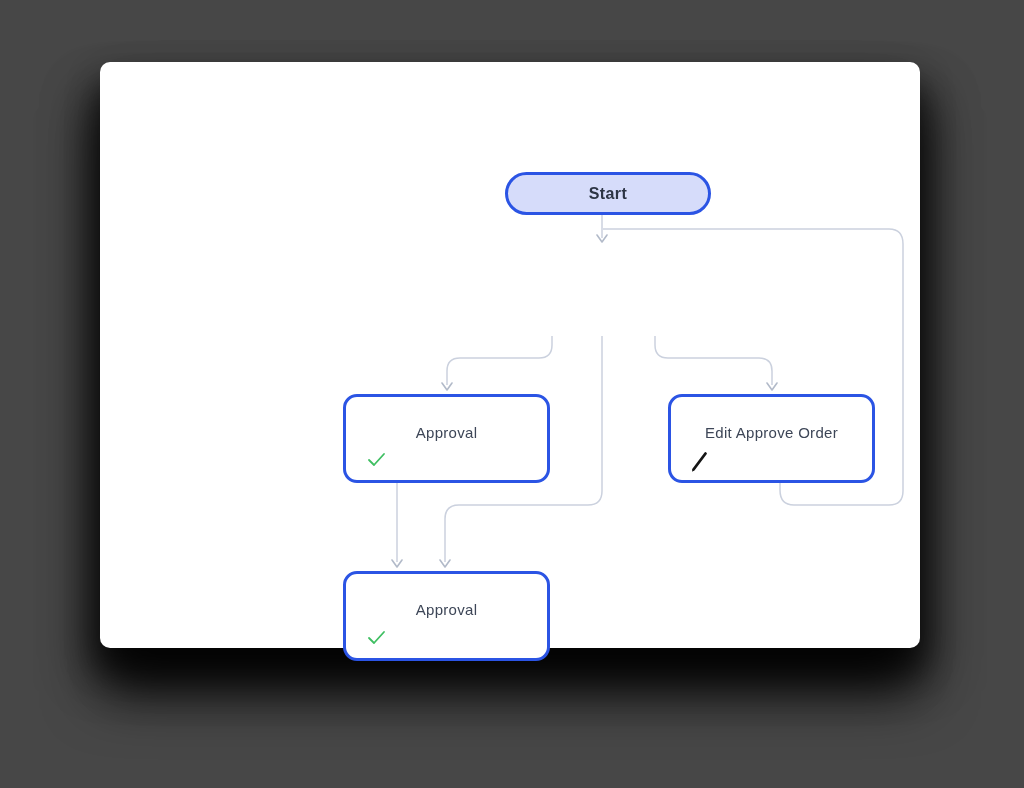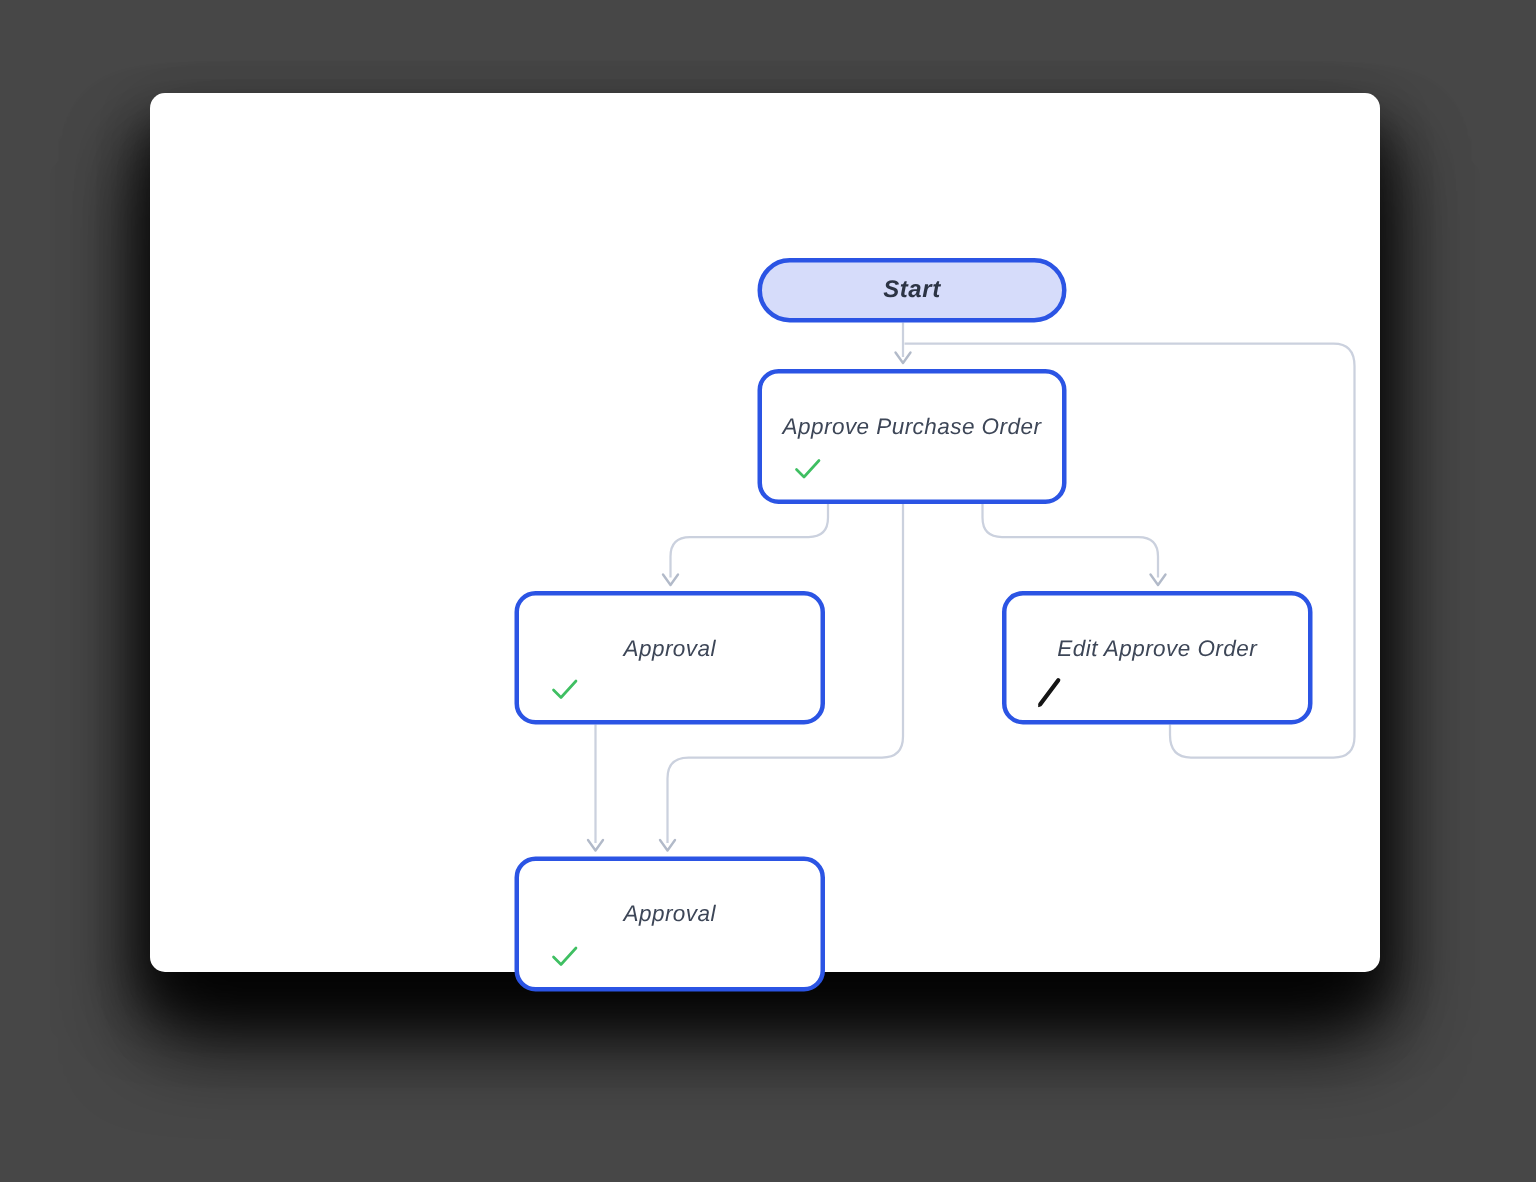--- a/index.html
+++ b/index.html
@@ -13,21 +13,21 @@
     --pencil-black:#151515;
     --label-text:#3d4657;
     --start-text:#2c3444;
   }
   *{margin:0;padding:0;box-sizing:border-box;}
   html,body{width:1024px;height:788px;overflow:hidden;}
   body{
     background:var(--page-bg);
     font-family:"Liberation Sans","DejaVu Sans",sans-serif;
   }
-  .stage{position:relative;width:874px;height:788px;font-style:italic;}
+  .stage{position:relative;width:874px;height:788px;}
   .card{
     position:absolute;left:100px;top:62px;width:820px;height:586px;
     background:var(--card-bg);border-radius:10px;
     box-shadow:0 45px 55px rgba(0,0,0,0.80),0 18px 30px rgba(0,0,0,0.50),-14px 28px 45px rgba(0,0,0,0.40),14px 28px 45px rgba(0,0,0,0.40);
   }
   svg.edge-layer{
     position:absolute;left:0;top:0;width:1024px;height:788px;
     pointer-events:none;
   }
   svg.edge-layer path.edge{
@@ -90,28 +90,20 @@
       <path class="arrowhead" d="M 342 321 L 347 328 L 352 321"></path>
       <path class="arrowhead" d="M 667 321 L 672 328 L 677 321"></path>
       <path class="arrowhead" d="M 340 498 L 345 505 L 350 498"></path>
       <path class="arrowhead" d="M 292 498 L 297 505 L 302 498"></path>
     </svg>
 
     <div class="node start-node">
       <div class="node-label">Start</div>
     </div>
 
-    <div class="node task n-approve">
-      <div class="node-label">Approve Purchase Order</div>
-      <span class="node-icon">
-        <svg width="19" height="15" viewBox="0 0 19 15">
-          <path d="M2 8 L7 13 L17 2" fill="none" stroke="var(--check-green)" stroke-width="1.8" stroke-linecap="round" stroke-linejoin="round"></path>
-        </svg>
-      </span>
-    </div>
 
     <div class="node task n-approval1">
       <div class="node-label">Approval</div>
       <span class="node-icon">
         <svg width="19" height="15" viewBox="0 0 19 15">
           <path d="M2 8 L7 13 L17 2" fill="none" stroke="var(--check-green)" stroke-width="1.8" stroke-linecap="round" stroke-linejoin="round"></path>
         </svg>
       </span>
     </div>
 

